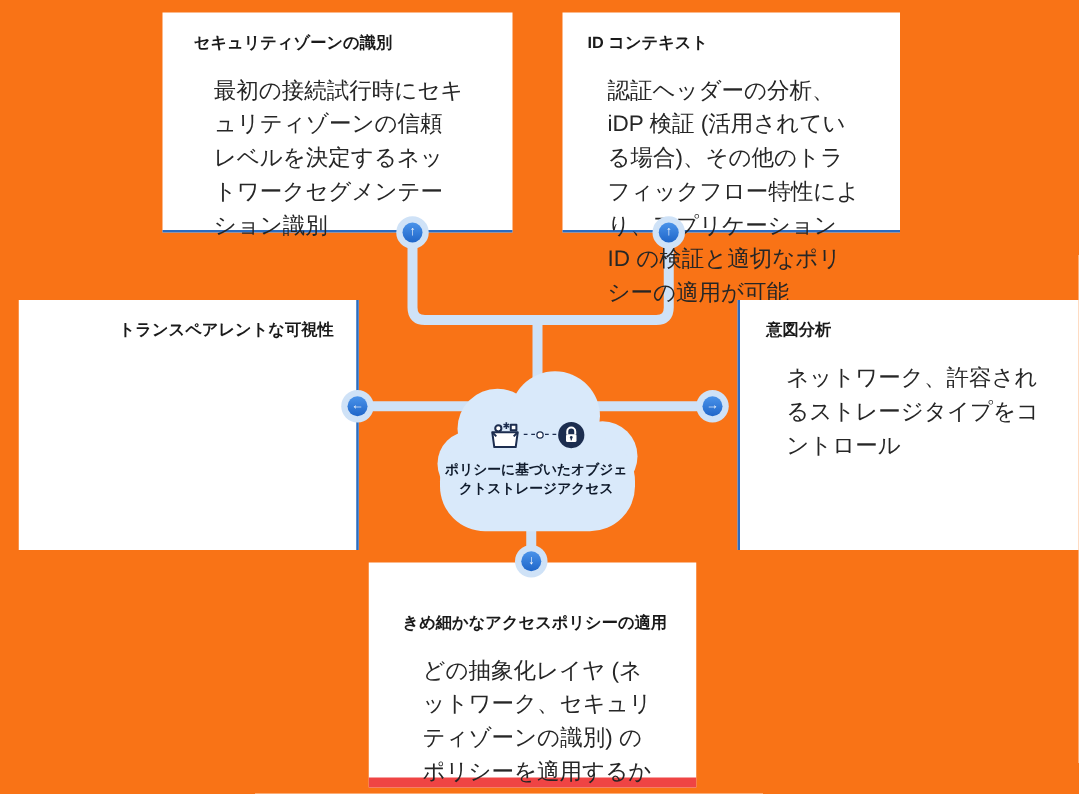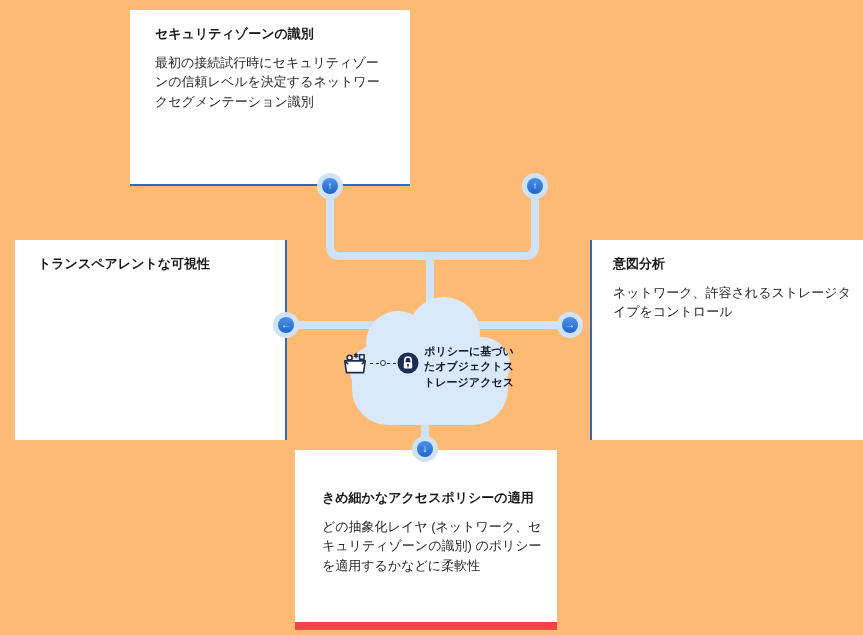--- a/index.html
+++ b/index.html
@@ -1,20 +1,20 @@
 <!DOCTYPE html>
 <html><head>
 <meta charset="utf-8">
 <style>
   html, body { margin: 0; padding: 0; background: #ffffff; }
   .canvas {
     position: relative;
     width: 863px;
     height: 635px;
-    background: #fdba74;
+    background: #f97316;
     font-family: "Liberation Sans", "DejaVu Sans", sans-serif;
     overflow: hidden;
   }
 
   
   .connectors {
     position: absolute;
     left: 0; top: 0;
     width: 863px; height: 635px;
     pointer-events: none;
@@ -27,28 +27,28 @@
     box-sizing: border-box;
   }
   .box-title {
     margin: 0 0 10px 0;
     font-size: 13px;
     font-weight: bold;
     color: #1a1a1a;
     line-height: 1.3;
   }
   .box-body {
-    margin: 0;
-    font-size: 13px;
+    margin: 16px;
+    font-size: 18px;
     color: #262626;
     line-height: 1.5;
   }
   #box-security-zone { left: 130px; top: 10px;  width: 280px; height: 176px; border-bottom: 2px solid #2b6cc0; padding: 16px 22px 0 25px; }
   #box-id-context    { left: 450px; top: 10px;  width: 270px; height: 176px; border-bottom: 2px solid #2b6cc0; padding: 16px 14px 0 20px; }
-  #box-visibility    { left: 15px;  top: 240px; width: 272px; height: 200px; border-right: 2px solid #2b6cc0;  padding: 16px 18px 0 23px; }
+  #box-visibility    { left: 15px;  top: 240px; width: 272px; height: 200px; border-right: 2px solid #2b6cc0;  padding: 16px 18px 0 23px; text-align: right; }
   #box-intent        { left: 590px; top: 240px; width: 284px; height: 200px; border-left: 2px solid #2b6cc0;   padding: 16px 14px 0 21px; }
   #box-policy        { left: 295px; top: 450px; width: 262px; height: 180px; border-bottom: 8px solid #ef4444; padding: 40px 14px 0 27px; }
 
   
   .arrow-node {
     position: absolute;
     width: 26px; height: 26px;
     border-radius: 50%;
     background: #cfe2f7;
     display: flex;
@@ -77,21 +77,21 @@
     position: absolute;
     left: 340px; top: 285px;
     width: 178px; height: 150px;
     z-index: 5;
   }
   .cloud-shape { position: absolute; left: 0; top: 0; width: 100%; height: 100%; }
   .cloud-content {
     position: absolute;
     left: 0; top: 0; right: 0; bottom: 0;
     display: flex;
-    flex-direction: row;
+    flex-direction: column;
     align-items: center;
     justify-content: center;
     padding-top: 14px;
     box-sizing: border-box;
   }
   .cloud-icons {
     display: flex;
     align-items: center;
     margin-bottom: 8px;
   }
@@ -129,20 +129,24 @@
       <path d="M566,325 H440"></path>
       <path d="M425,405 V447"></path>
     </g>
   </svg>
 
   <section class="node-box" id="box-security-zone">
     <h3 class="box-title">セキュリティゾーンの識別</h3>
     <p class="box-body">最初の接続試行時にセキュリティゾーンの信頼レベルを決定するネットワークセグメンテーション識別</p>
   </section>
 
+  <section class="node-box" id="box-id-context">
+    <h3 class="box-title">ID コンテキスト</h3>
+    <p class="box-body">認証ヘッダーの分析、iDP 検証 (活用されている場合)、その他のトラフィックフロー特性により、アプリケーション ID の検証と適切なポリシーの適用が可能</p>
+  </section>
 
   <section class="node-box" id="box-visibility">
     <h3 class="box-title">トランスペアレントな可視性</h3>
   </section>
 
   <section class="node-box" id="box-intent">
     <h3 class="box-title">意図分析</h3>
     <p class="box-body">ネットワーク、許容されるストレージタイプをコントロール</p>
   </section>
 

